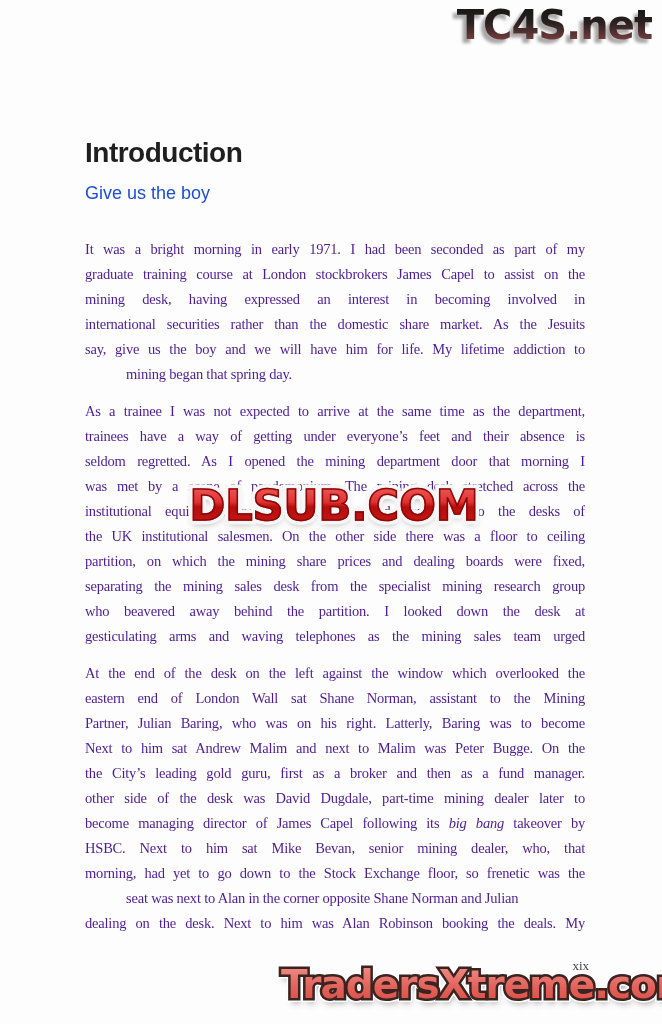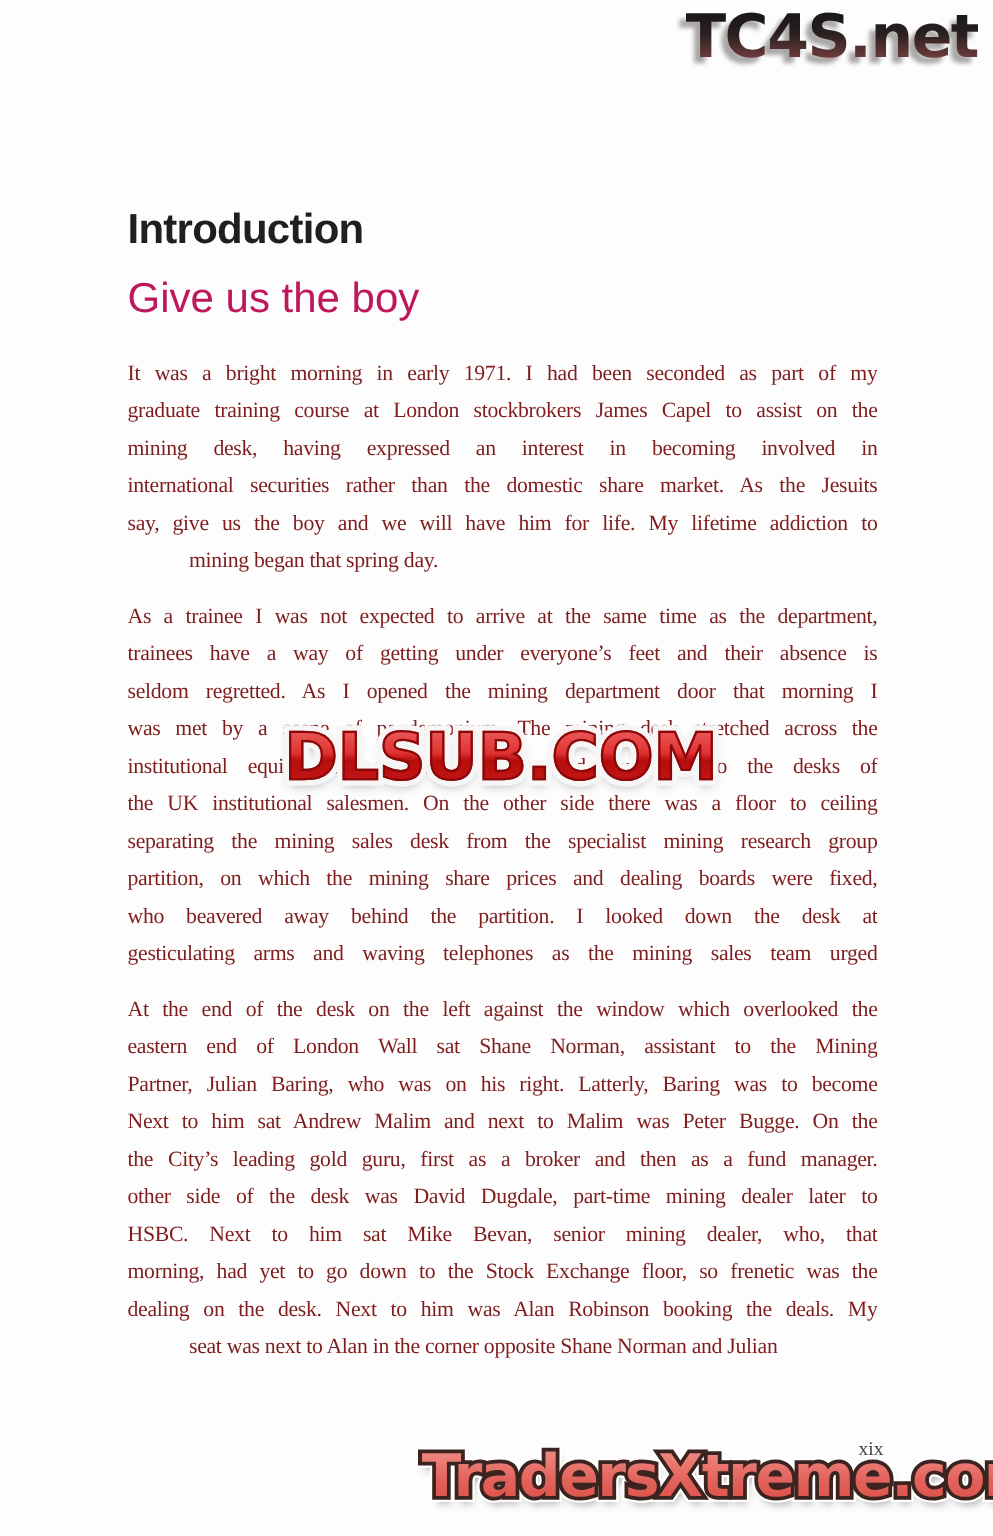--- a/index.html
+++ b/index.html
@@ -14,26 +14,26 @@
   .logo-tc4s .layer { position:absolute; top:0; right:0; }
   .tc4s-shadow { color:rgba(100,95,95,0.55); filter:blur(1.5px); transform:translate(-4px,4px); }
   .tc4s-face { background:linear-gradient(180deg,#161616 8%, #2a2020 45%, #6e3c3c 80%, #936055 100%);
     -webkit-background-clip:text; background-clip:text; color:transparent; }
 
   
   .chapter-title { position:absolute; left:85px; top:100px;
     font-family:"Liberation Sans", sans-serif; font-weight:bold; font-size:28px;
     letter-spacing:-0.5px; color:#1f1f1f;margin-top:37px; }
   .section-heading { position:absolute; left:85px; top:183px;
-    font-family:"Liberation Sans", sans-serif; font-weight:normal; font-size:28px;
-    color:#be185d; }
+    font-family:"Liberation Sans", sans-serif; font-weight:normal; font-size:18px;
+    color:#1d4ed8; }
 
   
   .body-text { position:absolute; left:85px; top:237px; width:500px;
-    font-size:14.5px; letter-spacing:-0.2px; color:#7f1d1d; }
+    font-size:14.5px; letter-spacing:-0.2px; color:#4c1d95; }
   .paragraph { margin-bottom:12px; }
   .tline { height:25px; line-height:25px; overflow:hidden;
     text-align:justify; text-align-last:justify; }
   .tline.tlast { text-align-last:left;margin-left:41px; }
   .tline em { font-style:italic; }
 
   
   .wm-dlsub { position:absolute; left:178px; top:480px; width:312px; height:60px;
     text-align:center; font-family:"DejaVu Sans", sans-serif; font-weight:800;
     font-size:43px; letter-spacing:0px; white-space:nowrap; }
@@ -82,36 +82,37 @@
         <div class="tline">say, give us the boy and we will have him for life. My lifetime addiction to</div>
         <div class="tline tlast">mining began that spring day.</div>
       </div>
       <div class="paragraph">
         <div class="tline">As a trainee I was not expected to arrive at the same time as the department,</div>
         <div class="tline">trainees have a way of getting under everyone’s feet and their absence is</div>
         <div class="tline">seldom regretted. As I opened the mining department door that morning I</div>
         <div class="tline">was met by a scene of pandemonium. The mining desk stretched across the</div>
         <div class="tline">institutional equity dealing room and sat side by side to the desks of</div>
         <div class="tline">the UK institutional salesmen. On the other side there was a floor to ceiling</div>
+        <div class="tline">partition, on which the mining share prices and dealing boards were fixed,</div>
         <div class="tline">separating the mining sales desk from the specialist mining research group</div>
-        <div class="tline">partition, on which the mining share prices and dealing boards were fixed,</div>
         <div class="tline">who beavered away behind the partition. I looked down the desk at</div>
         <div class="tline">gesticulating arms and waving telephones as the mining sales team urged</div>
       </div>
       <div class="paragraph">
         <div class="tline">At the end of the desk on the left against the window which overlooked the</div>
         <div class="tline">eastern end of London Wall sat Shane Norman, assistant to the Mining</div>
         <div class="tline">Partner, Julian Baring, who was on his right. Latterly, Baring was to become</div>
         <div class="tline">Next to him sat Andrew Malim and next to Malim was Peter Bugge. On the</div>
         <div class="tline">the City’s leading gold guru, first as a broker and then as a fund manager.</div>
         <div class="tline">other side of the desk was David Dugdale, part-time mining dealer later to</div>
+        <div class="tline">become managing director of James Capel following its <em>big bang</em> takeover by</div>
         <div class="tline">HSBC. Next to him sat Mike Bevan, senior mining dealer, who, that</div>
         <div class="tline">morning, had yet to go down to the Stock Exchange floor, so frenetic was the</div>
+        <div class="tline tlast">seat was next to Alan in the corner opposite Shane Norman and Julian</div>
         <div class="tline">dealing on the desk. Next to him was Alan Robinson booking the deals. My</div>
-        <div class="tline tlast">seat was next to Alan in the corner opposite Shane Norman and Julian</div>
       </div>
     </div>
 
   <div class="wm-dlsub">
     <span class="layer dlsub-glow">DLSUB.COM</span>
     <span class="layer dlsub-face">DLSUB.COM</span>
   </div>
 
   <div class="page-number">xix</div>
 

